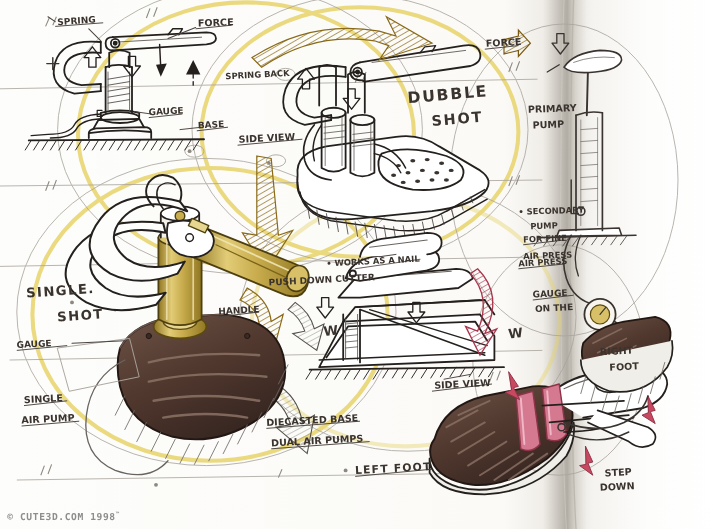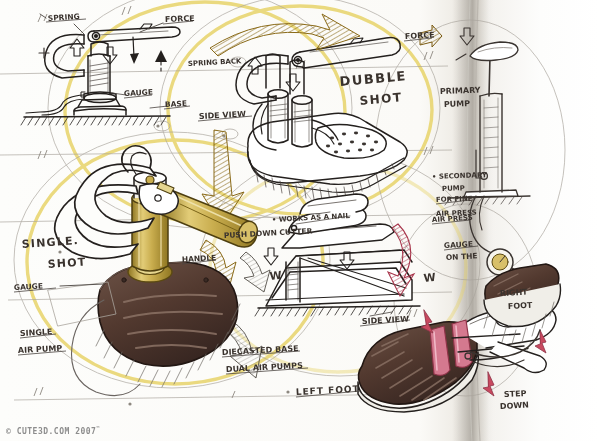--- a/index.html
+++ b/index.html
@@ -525,16 +525,16 @@
       <text x="508" y="309" font-size="8" transform="rotate(-3 508 309)">FOOT</text>
       <text x="504" y="397" font-size="8" transform="rotate(-3 504 397)">STEP</text>
       <text x="500" y="409" font-size="8" transform="rotate(-3 500 409)">DOWN</text>
       <text x="270" y="280" font-size="11" transform="rotate(-6 270 280)">W</text>
       <text x="424" y="282" font-size="11" transform="rotate(-6 424 282)">W</text>
     </g>
   </svg>
 
   <div class="wm">
     <span>©</span>
-    <span>CUTE3D.COM  2007</span><span class="tm">™</span>
+    <span>CUTE3D.COM  1998</span><span class="tm">™</span>
   </div>
 
 </div>
 
 </body></html>

